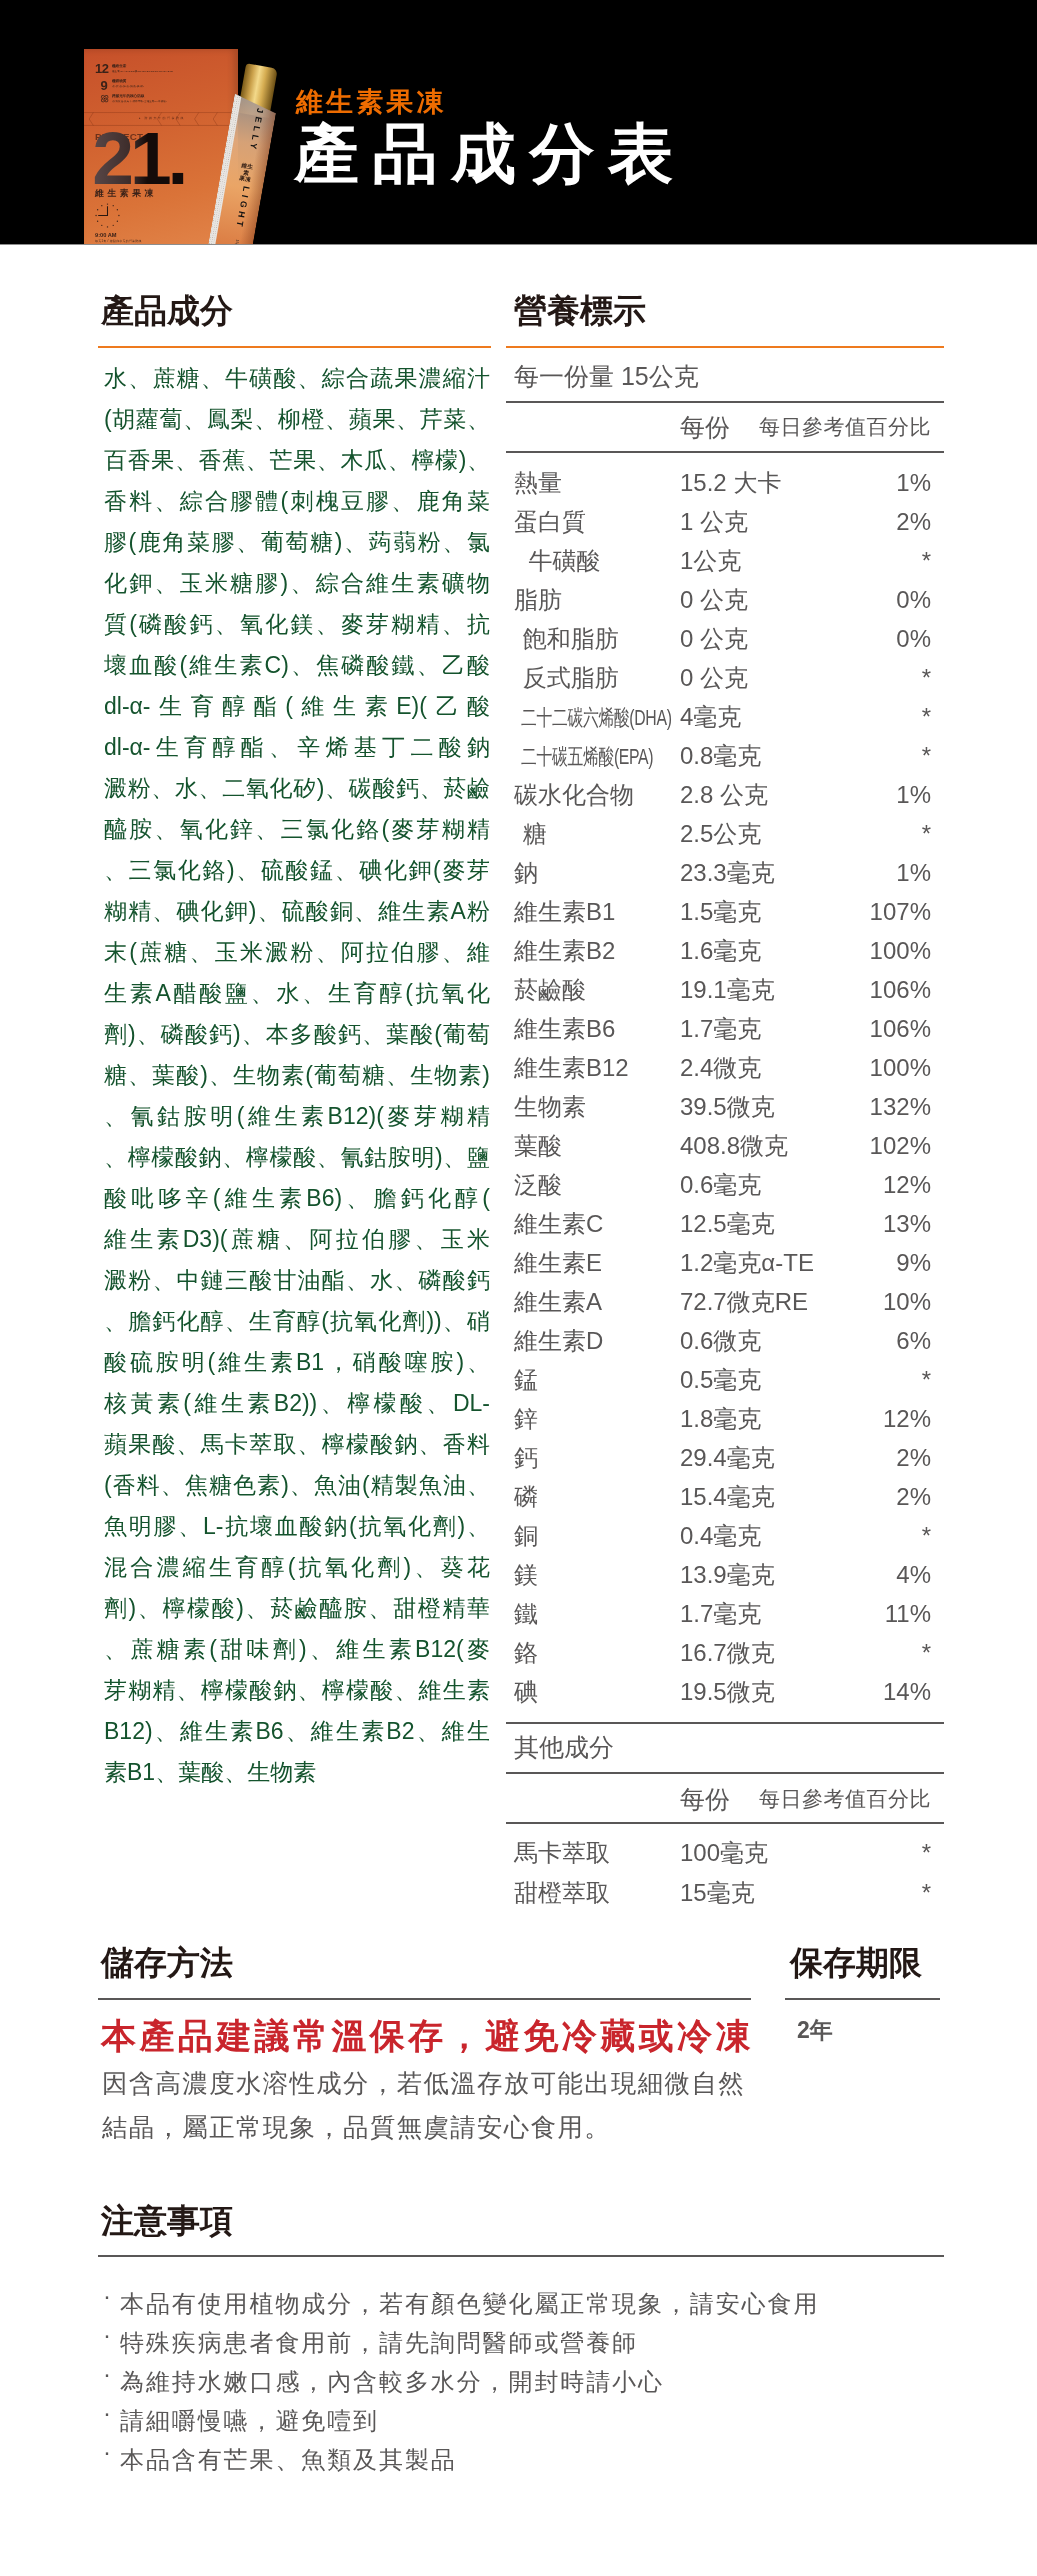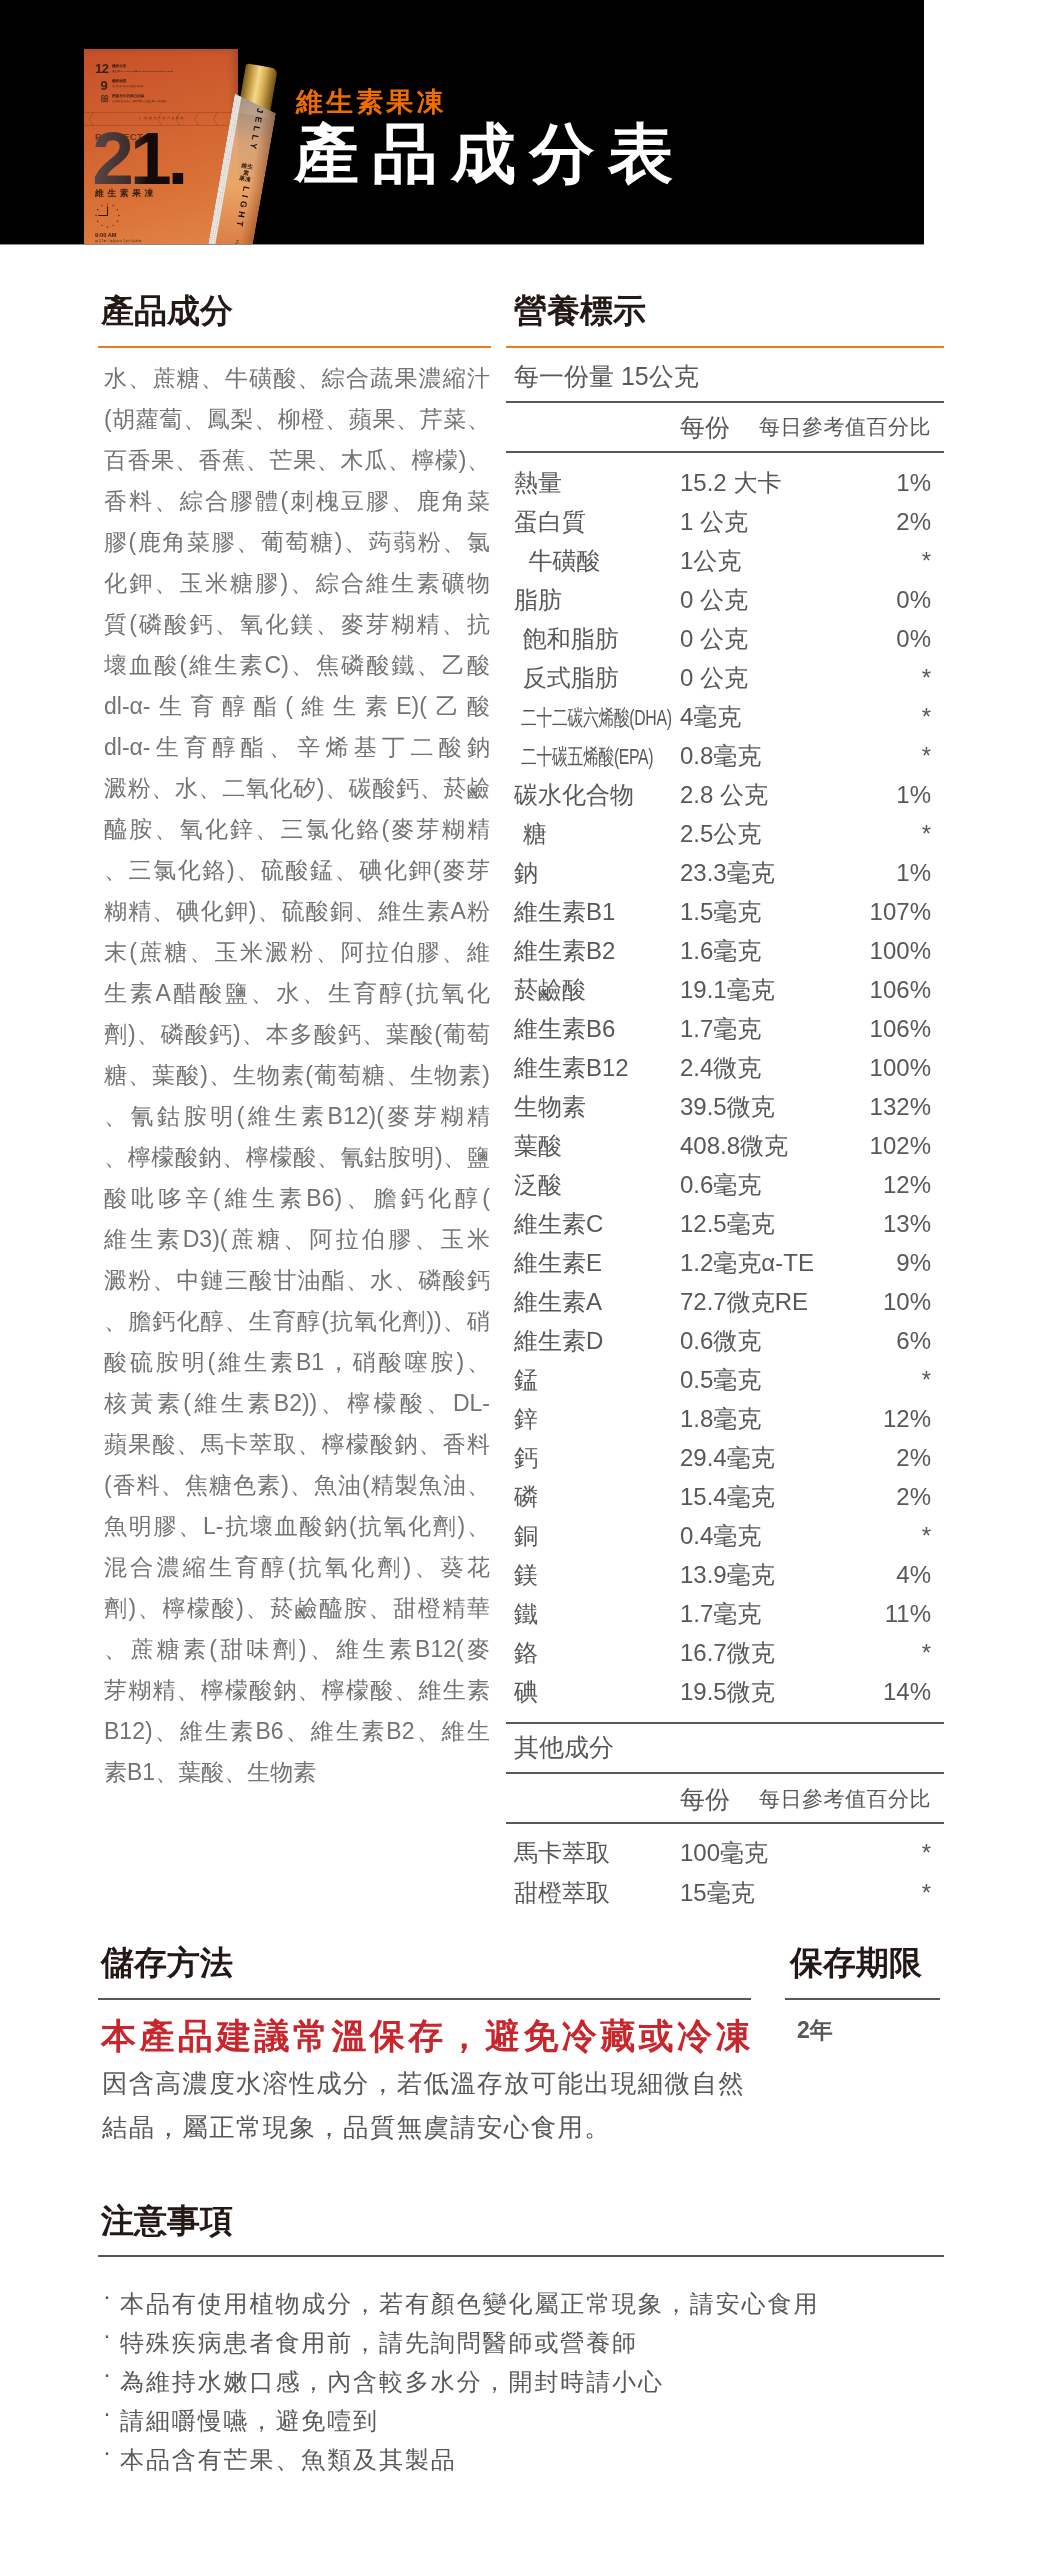--- a/index.html
+++ b/index.html
@@ -1,20 +1,20 @@
 <!DOCTYPE html>
 <html style="font-size:8.3px"><head>
 <meta charset="utf-8">
 <style>
   html,body{margin:0;padding:0;}
   body{width:1037px;height:2576px;background:#ffffff;position:relative;overflow:hidden;
        font-family:"Liberation Sans","DejaVu Sans",sans-serif;color:#595757;}
 
   
-  .hero{position:absolute;left:0;top:0;width:924px;height:244px;background:#000;overflow:hidden;border-bottom:1px solid #8d8d8d;}
+  .hero{position:absolute;left:0;top:0;width:1037px;height:244px;background:#000;overflow:hidden;border-bottom:1px solid #8d8d8d;}
   .pkg-box{position:absolute;left:84px;top:49px;width:154px;height:202px;
            background:linear-gradient(165deg,#c6502a 0%,#d0602f 35%,#da7338 70%,#e2864b 100%);
            box-shadow:inset -4.1px 0 7.3px rgba(0,0,0,.18);color:#3b2218;}
   .pkg-box .p{position:absolute;white-space:nowrap;}
   .pk-big{font-size:13px;line-height:13px;font-weight:bold;letter-spacing:-0.5px;}
   .pk-lbl{font-size:3.6px;line-height:4.1px;font-weight:bold;}
   .pk-det{font-size:2.4px;line-height:3.1px;letter-spacing:0.2px;}
   .pk-band{position:absolute;left:0;top:63px;width:154px;height:14px;}
   .pk-project{font-size:9.8px;line-height:11.4px;font-weight:bold;color:rgba(70,30,18,.72);letter-spacing:0.3px;margin-top:18px;}
   .pk-tag{font-size:2.9px;line-height:4.1px;letter-spacing:1.6px;color:rgba(60,25,15,.8);}
@@ -42,21 +42,21 @@
 
   .hero-sub{position:absolute;left:296px;top:87px;font-size:27px;line-height:31px;font-weight:900;letter-spacing:3.1px;color:#EE6C00;white-space:nowrap;}
   .hero-title{position:absolute;left:294px;top:117px;font-size:65px;line-height:73px;font-weight:900;letter-spacing:13.5px;color:#ffffff;white-space:nowrap;}
 
   
   .h-sec{position:absolute;font-size:33px;line-height:39px;font-weight:900;color:#231815;white-space:nowrap;}
   .rule-orange{position:absolute;height:1.6px;background:#EE7A1E;}
   .rule{position:absolute;height:1.6px;background:#595757;}
 
   .ing{position:absolute;left:104px;top:358px;width:386px;}
-  .ing-line{height:41px;line-height:41px;font-size:23px;text-align:justify;text-align-last:justify;color:#737373;}
+  .ing-line{height:41px;line-height:41px;font-size:23px;text-align:justify;text-align-last:justify;color:#14532d;}
   .ing-line.last{text-align-last:left;}
 
   .n-serving{position:absolute;left:514px;top:358px;font-size:25px;line-height:36px;white-space:nowrap;}
   .n-head{position:absolute;left:514px;width:417px;height:36px;}
   .n-head .per{position:absolute;left:166px;top:0;font-size:25px;line-height:36px;}
   .n-head .dv{position:absolute;right:0;top:0;font-size:21px;line-height:36px;letter-spacing:0.5px;}
   .ntable{position:absolute;left:514px;width:417px;}
   .nrow{display:flex;align-items:center;height:39px;font-size:24px;line-height:39px;white-space:nowrap;}
   .nrow.tall{height:40px;line-height:40px;}
   .nrow .c-name{width:166px;flex:0 0 166px;overflow:visible;}

